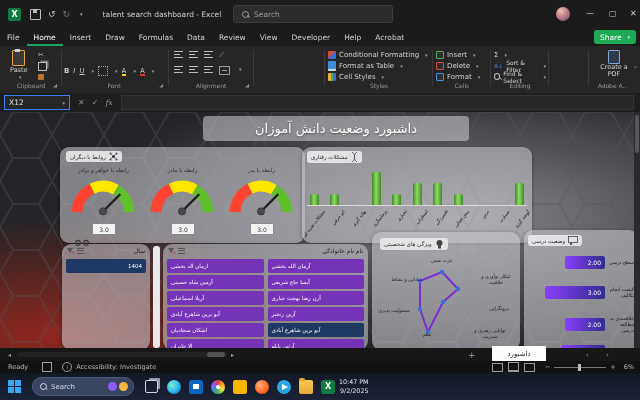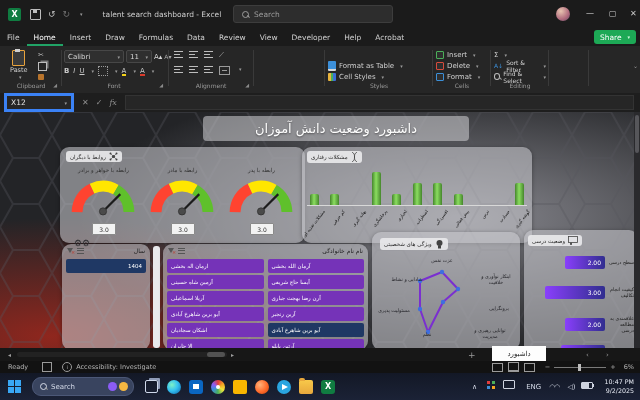--- a/index.html
+++ b/index.html
@@ -40,21 +40,21 @@
   .u-r{box-shadow:inset 0 -2px 0 #d83b2c;}
   .alico{width:9px;height:7px;display:inline-block;background:
     linear-gradient(#bdbdbd,#bdbdbd) 0 0/100% 1px no-repeat,
     linear-gradient(#bdbdbd,#bdbdbd) 0 3px/70% 1px no-repeat,
     linear-gradient(#bdbdbd,#bdbdbd) 0 6px/100% 1px no-repeat;}
   .stylerow{display:flex;align-items:center;gap:3px;font-size:7px;color:#d0d0d0;height:11px;}
   .sq{width:8px;height:8px;border-radius:1px;}
   .tray-ico{display:inline-block;}
   
   .fbar{position:absolute;left:0;top:93px;width:640px;height:19px;background:#1e1e1e;display:flex;align-items:center;border-bottom:1px solid #111;}
-  .namebox{width:56px;height:13px;margin-left:4px;background:#262626;border:3px solid #3b82f6;display:flex;align-items:center;justify-content:space-between;padding:0 4px;font-size:7.5px;color:#e0e0e0;}
+  .namebox{width:56px;height:13px;margin-left:4px;background:#262626;border:1px solid #3b82f6;display:flex;align-items:center;justify-content:space-between;padding:0 4px;font-size:7.5px;color:#e0e0e0;}
   .fbtns{display:flex;gap:7px;margin:0 8px;color:#8f8f8f;font-size:8px;align-items:center;}
   .finput{flex:1;height:13px;background:#262626;border:1px solid #333;margin-right:6px;}
   
   .sheet{position:absolute;left:0;top:112px;width:640px;height:236px;overflow:hidden;background:#232427;}
   .panel{position:absolute;background:rgba(198,198,204,0.58);border-radius:9px;box-shadow:0 1px 4px rgba(0,0,0,.35);}
   .chip{position:absolute;background:rgba(232,232,234,0.92);border-radius:3px;display:flex;align-items:center;gap:3px;padding:1px 4px;color:#2b2b2b;font-size:5.5px;direction:rtl;}
   .banner{position:absolute;left:203px;top:4px;width:266px;height:25px;background:rgba(210,210,214,0.55);border-radius:4px;display:flex;align-items:center;justify-content:center;}
   .banner span{color:#fdfdfd;font-size:13px;direction:rtl;text-shadow:0 1px 2px rgba(0,0,0,.45);}
   .glab{position:absolute;width:100%;text-align:center;font-size:5.5px;color:#303030;direction:rtl;}
   .gval{position:absolute;width:22px;height:10px;background:#f2f2f2;border:1px solid #8a8a8a;border-radius:1px;font-size:6px;color:#333;display:flex;align-items:center;justify-content:center;}
@@ -153,32 +153,20 @@
         <span>✂</span>
         <span style="display:inline-block;width:7px;height:7px;border:1px solid #bdbdbd;box-shadow:2px -2px 0 -0.5px #7a7a7a;"></span>
         <span style="width:6px;height:6px;background:#b8742c;border-radius:1px;"></span>
       </div>
       <div class="glabel">Clipboard</div>
       <span class="launch">◢</span>
     </div>
     <div class="gsep" style="left:61px;"></div>
 
     <div class="group" style="left:64px;width:100px;">
-      <div style="position:absolute;left:0;top:2px;display:flex;gap:2px;align-items:center;">
-        <div class="fbox" style="width:52px;">
-            <span>Calibri</span>
-            <span class="caret">▾</span>
-          </div>
-        <div class="fbox" style="width:18px;">
-            <span>11</span>
-            <span class="caret">▾</span>
-          </div>
-        <span class="fmt" style="font-size:7px;">A▴</span>
-        <span class="fmt" style="font-size:6px;color:#a8a8a8;">A▾</span>
-      </div>
       <div class="minirow" style="position:absolute;left:0;top:18px;">
         <b>B</b>
         <i>I</i>
         <span style="text-decoration:underline;">U</span>
         <span class="caret">▾</span>
         <span style="display:inline-block;width:8px;height:8px;border:1px dotted #9a9a9a;"></span>
           <span class="caret">▾</span>
         <span class="u-y" style="padding-bottom:1px;">A</span>
           <span class="caret">▾</span>
         <span class="u-r" style="padding-bottom:1px;">A</span>
@@ -204,20 +192,25 @@
         <span class="caret">▾</span>
       </div>
       <div class="glabel">Alignment</div>
       <span class="launch">◢</span>
     </div>
     <div class="gsep" style="left:253px;"></div>
 
     <div class="gsep" style="left:324px;"></div>
 
     <div class="group" style="left:328px;width:102px;">
+      <div class="stylerow" style="position:absolute;top:1px;">
+        <span class="sq" style="background:linear-gradient(135deg,#d84b3c 50%,#3c6fd8 50%);"></span>
+        <span>Conditional Formatting</span>
+          <span class="caret">▾</span>
+      </div>
       <div class="stylerow" style="position:absolute;top:12px;">
         <span class="sq" style="background:#3c8fd8;border-bottom:2px solid #d6d6d6;"></span>
         <span>Format as Table</span>
           <span class="caret">▾</span>
       </div>
       <div class="stylerow" style="position:absolute;top:23px;">
         <span class="sq" style="background:linear-gradient(90deg,#e8b33d 33%,#4bb05a 33%,#4bb05a 66%,#3c6fd8 66%);"></span>
         <span>Cell Styles</span>
           <span class="caret">▾</span>
       </div>
@@ -259,20 +252,27 @@
         <span class="mag" style="margin:0;border-color:#bdbdbd;"></span>
         <span>Find &amp; Select</span>
           <span class="caret">▾</span>
       </div>
       <div class="glabel">Editing</div>
     </div>
     <div class="gsep" style="left:548px;"></div>
 
     <div class="gsep" style="left:588px;"></div>
 
+    <div class="group" style="left:592px;width:40px;">
+      <div class="bigbtn" style="position:absolute;left:4px;top:2px;">
+        <span style="width:10px;height:12px;border:1px solid #7aa7d8;border-radius:1px;background:#2f3a4a;"></span>
+        <span style="text-align:center;line-height:1.1;">Create a PDF</span>
+      </div>
+      <div class="glabel">Adobe A..</div>
+    </div>
     <span class="abs" style="left:633px;top:16px;color:#9a9a9a;font-size:6px;">⌄</span>
   </div>
 
   <div class="fbar">
     <div class="namebox">
       <span>X12</span>
         <span class="caret">▾</span>
     </div>
     <div class="fbtns">
       <span>✕</span>
@@ -549,31 +549,18 @@
     <span class="tb-ic" style="background:#f7b500;border-radius:2px;"></span>
     <span class="tb-ic" style="border-radius:50%;background:radial-gradient(circle at 35% 35%,#ffb27a,#ff6a2a 55%,#c2410c);"></span>
     <span class="tb-ic" style="border-radius:50%;background:#2aa5e0;display:flex;align-items:center;justify-content:center;">
         <span style="width:0;height:0;border-top:3px solid transparent;border-bottom:3px solid transparent;border-left:6px solid #fff;margin-left:2px;"></span>
       </span>
     <span class="tb-ic" style="background:linear-gradient(#f8c94a,#e8a83d);border-radius:2px;position:relative;">
         <span style="position:absolute;left:0;top:-2px;width:6px;height:3px;background:#e8a83d;border-radius:2px 2px 0 0;"></span>
       </span>
     <span class="tb-ic" style="background:#107c41;display:flex;align-items:center;justify-content:center;color:#fff;font-size:8px;font-weight:bold;box-shadow:0 16px 0 -15px #6cc7e6;">X</span>
 
-    <span class="tclock">
-      <span class="trayico" style="margin-right:8px;">∧</span>
-      <span class="tray-ico" style="width:8px;height:8px;display:inline-block;margin-right:6px;background:
-        linear-gradient(#e23c3c,#e23c3c) 0 0/3px 3px no-repeat,
-        linear-gradient(#4bb05a,#4bb05a) 5px 0/3px 3px no-repeat,
-        linear-gradient(#3c8fd8,#3c8fd8) 0 5px/3px 3px no-repeat,
-        linear-gradient(#f5a623,#f5a623) 5px 5px/3px 3px no-repeat;"></span>
-      <span class="tray-ico" style="width:10px;height:7px;display:inline-block;border:1px solid #cfd4e0;border-radius:1px;margin-right:6px;"></span>
-      <span class="trayico">ENG</span>
-      <span class="trayico" style="letter-spacing:-1px;">◠◠</span>
-      <span class="trayico">◁)</span>
-      <span class="batt tray-ico" style="margin-right:6px;"></span>
-    </span>
     <span class="tclock" style="margin-left:0;">
       <span>10:47 PM</span><br>
       <span>9/2/2025</span>
     </span>
   </div>
 </div>
 
 </body></html>

